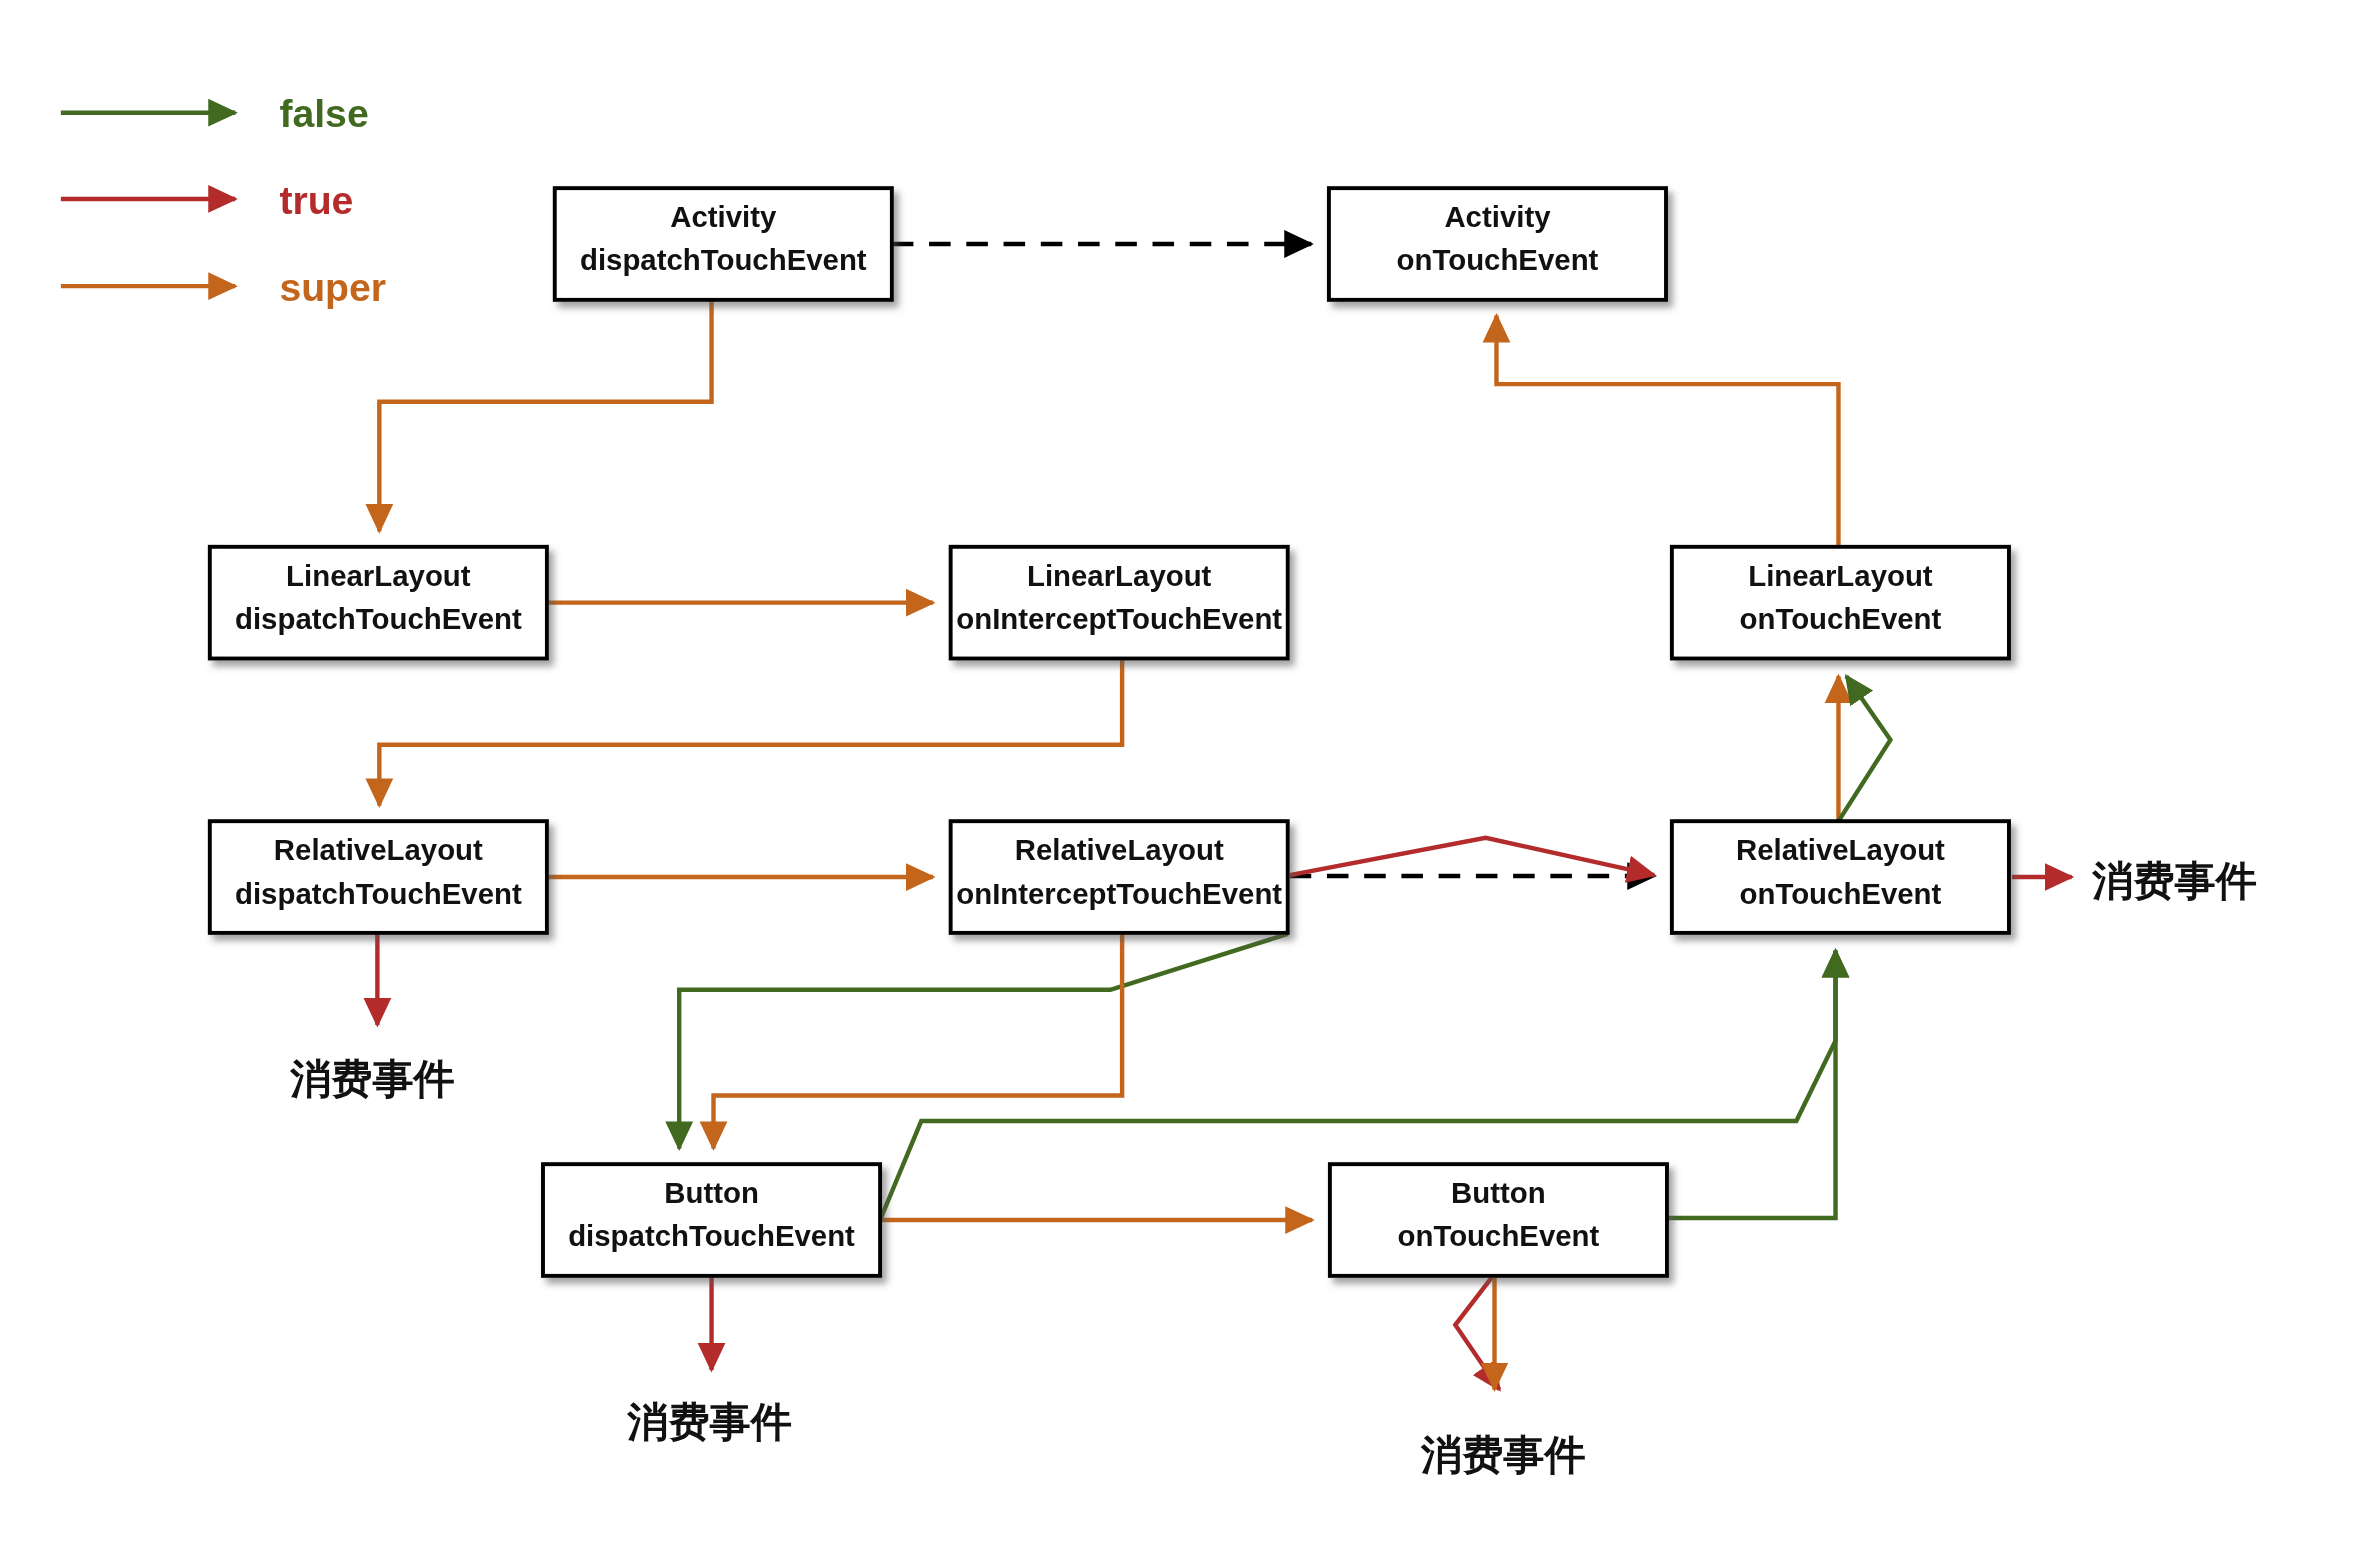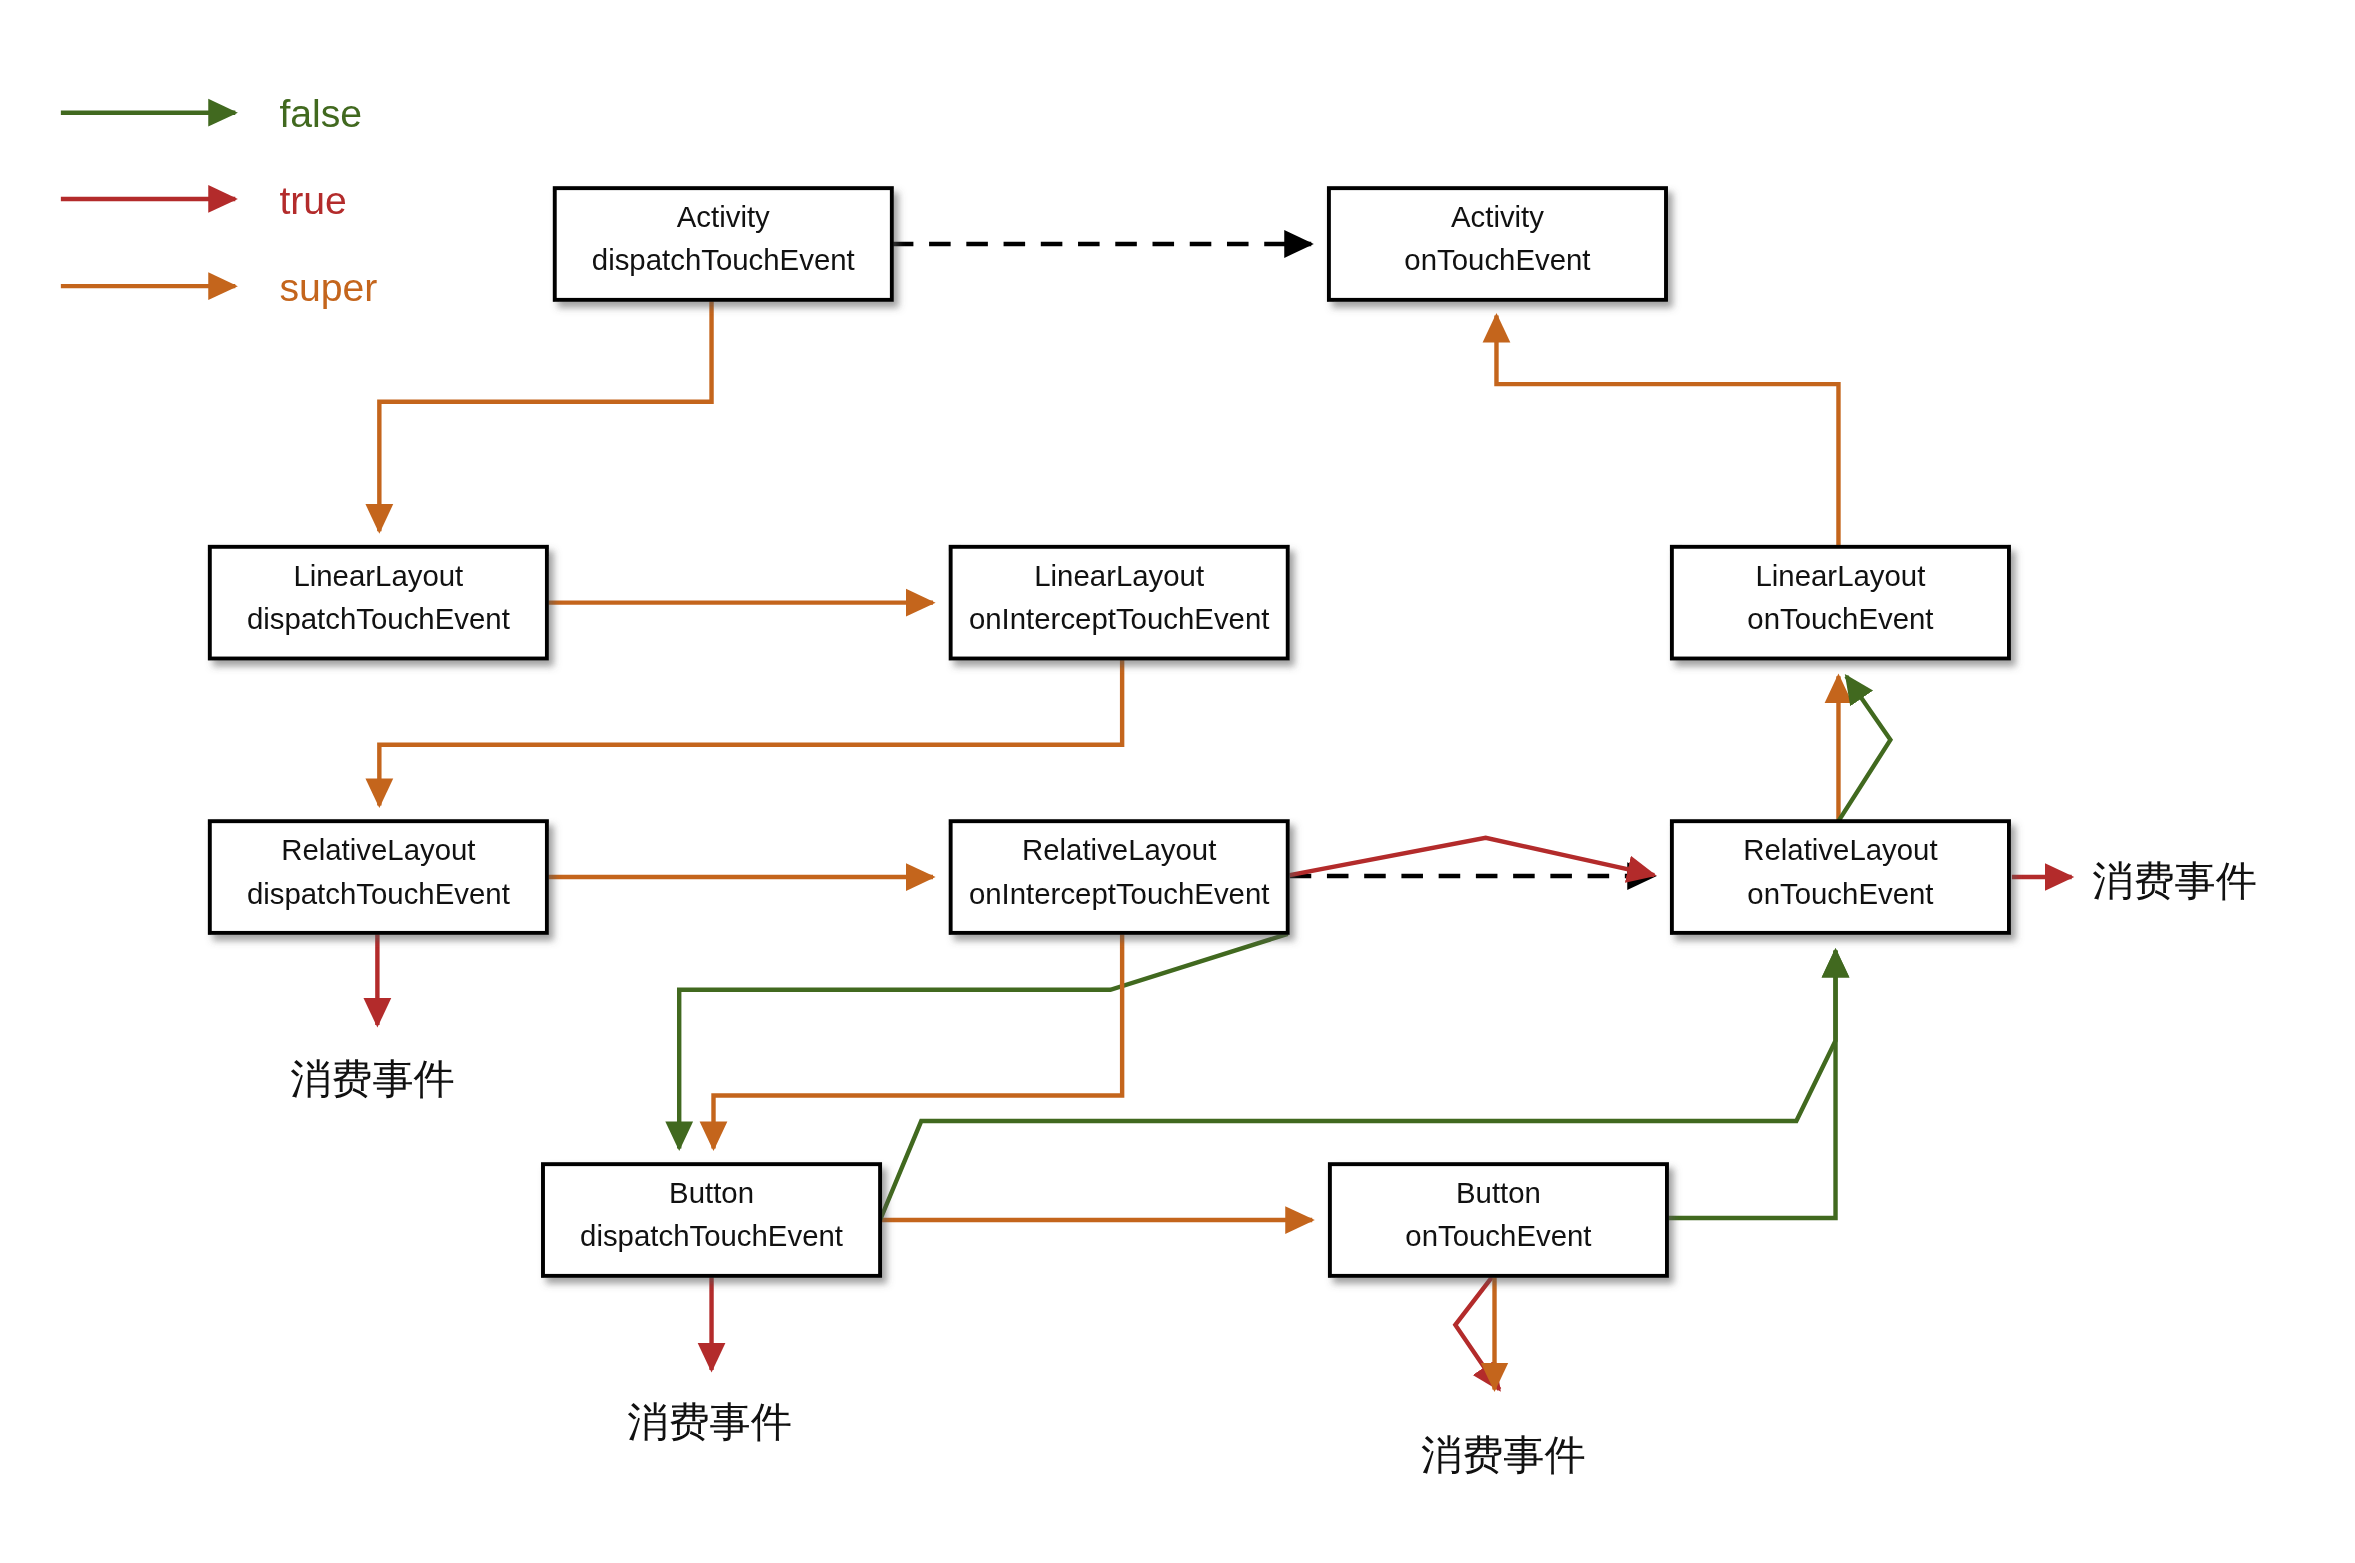--- a/index.html
+++ b/index.html
@@ -1,17 +1,17 @@
 <!DOCTYPE html>
 <html><head>
 <meta charset="utf-8">
 <style>
   html,body{margin:0;padding:0;background:#ffffff;}
   body{font-family:"Liberation Sans","DejaVu Sans",sans-serif;}
-  #stage{position:relative;width:2355px;height:1563px;background:#fff;overflow:hidden;}
+  #stage{position:relative;width:2355px;height:1563px;background:#fff;overflow:hidden;font-weight:bold;}
   svg#diagram{position:absolute;left:0;top:0;width:2355px;height:1563px;}
   .node-label{font-family:"Liberation Sans","DejaVu Sans",sans-serif;font-size:30px;fill:#111;text-anchor:middle;}
   .legend-label{font-family:"Liberation Sans","DejaVu Sans",sans-serif;font-size:40px;}
   .cn-label{font-family:"DejaVu Sans","Liberation Sans",sans-serif;font-size:42px;fill:#111;}
   .boxrect{fill:#ffffff;stroke:#000000;stroke-width:4;}
   .edge{fill:none;stroke-width:4.5;}
   .edge-dashed{fill:none;stroke:#000;stroke-width:4.5;stroke-dasharray:22 16;}
 </style>
 </head>
 <body>

